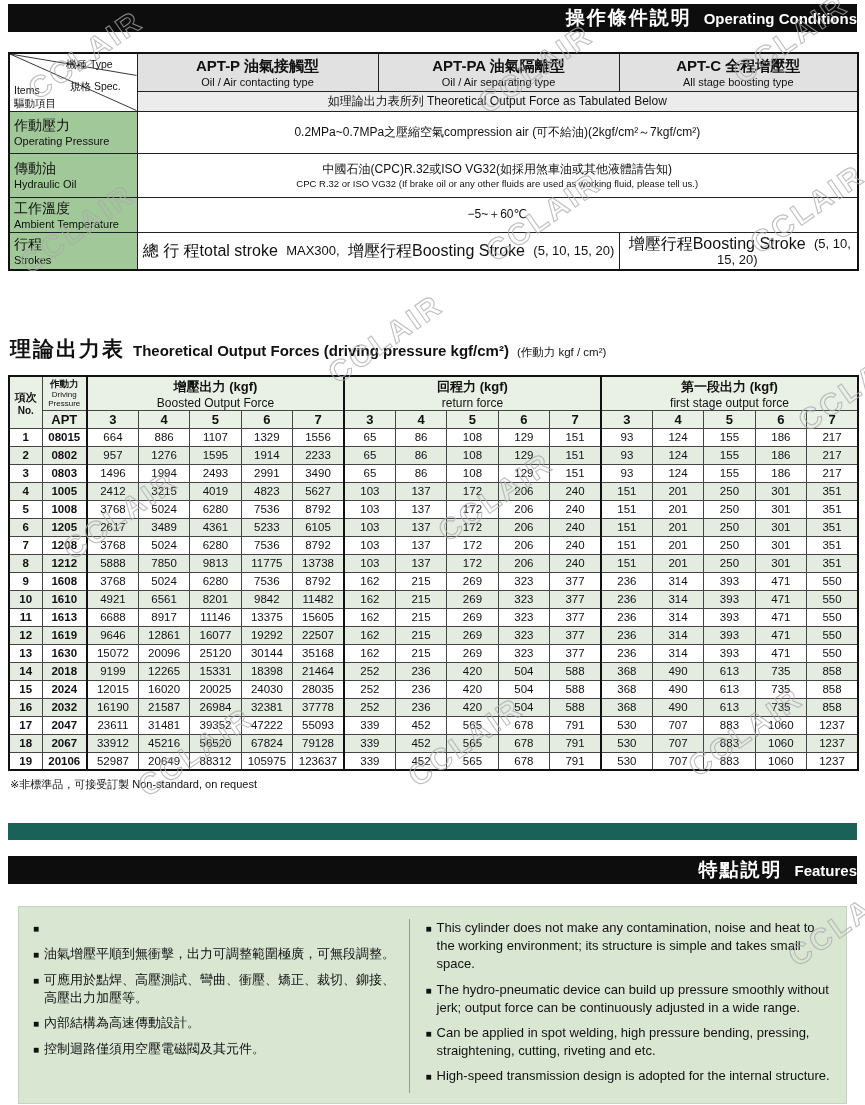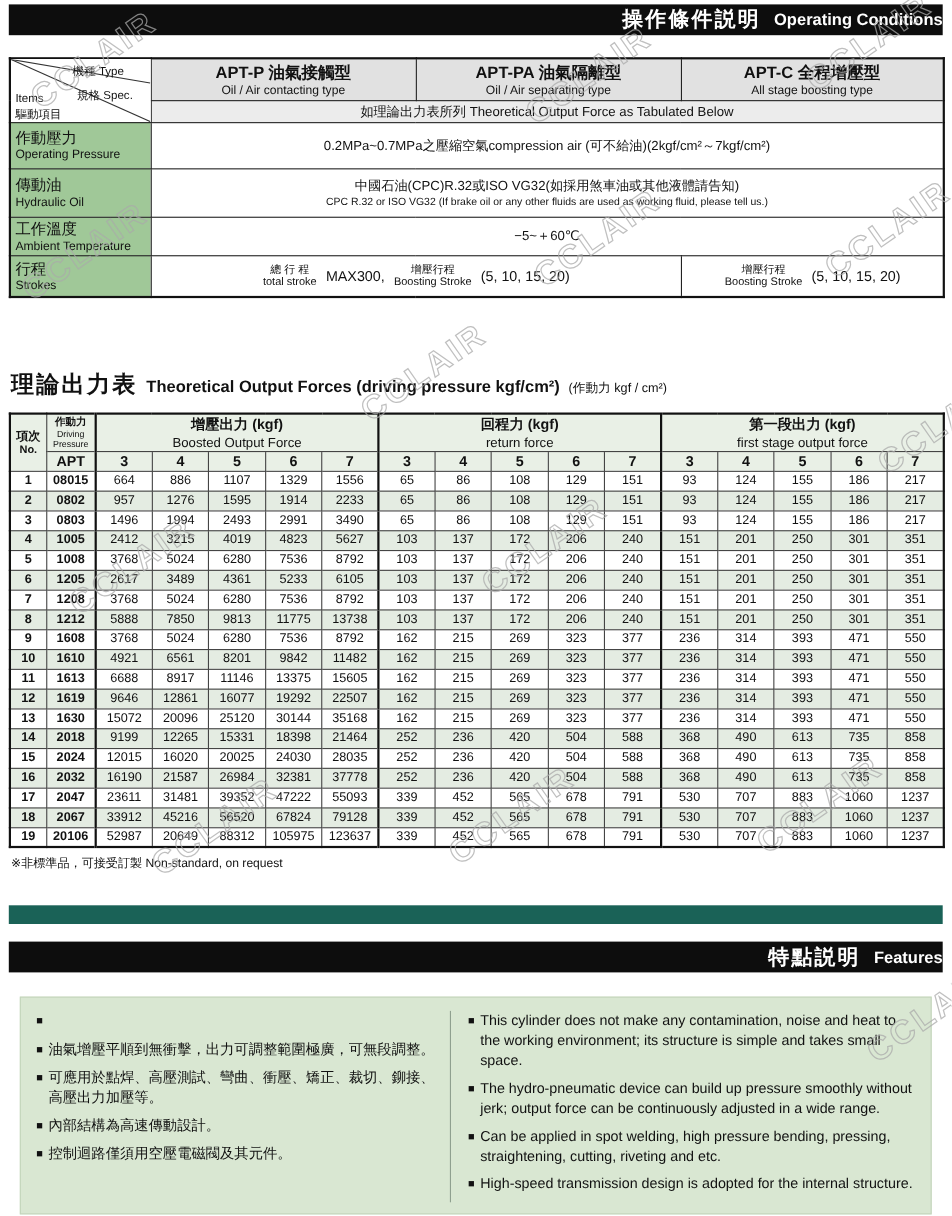--- a/index.html
+++ b/index.html
@@ -48,21 +48,21 @@
   .type-cell { background: #e1e1e1; text-align: center; height: 38px; }
   .type-cell .model { display: block; font-size: 15px; font-weight: bold; }
   .type-cell .sub   { display: block; font-size: 11px; }
   .tabulated { background: #ececec; text-align: center; font-size: 12px; height: 20px; margin-left: 32px; }
   .label-cell { background: #a0c898; padding: 2px 4px; }
   .label-cell .lz { display: block; font-size: 14px; }
   .label-cell .le { display: block; font-size: 11px; }
   .val-cell { text-align: center; font-size: 12px; background: #fff; padding: 2px; }
   .val-cell .l2 { display: block; font-size: 9.5px; }
   .r-press { height: 42px; } .r-oil { height: 44px; } .r-temp { height: 34px; } .r-str { height: 38px; }
-  .stack { display: inline-flex; flex-direction: column; line-height: 1.1; font-size: 10px;
+  .stack { display: inline-flex; flex-direction: row; line-height: 1.1; font-size: 16px;
            text-align: center; vertical-align: middle; margin: 0 3px; }
   .stroke-big { font-size: 13px; vertical-align: middle; margin: 0 2px; }
   
   .forces-title { margin: 64px 8px 0 10px; display: flex; align-items: baseline; gap: 8px; }
   .forces-title .zh { font-size: 21px; font-weight: bold; letter-spacing: 2px; }
   .forces-title .en { font-size: 15px; font-weight: bold; }
   .forces-title .note { font-size: 11.5px; }
   
   .forces-table { width: 849px; margin: 12px 8px 0 8px; border: 2px solid #111; }
   .forces-table th, .forces-table td { border: 1px solid #444; text-align: center; padding: 0; }

